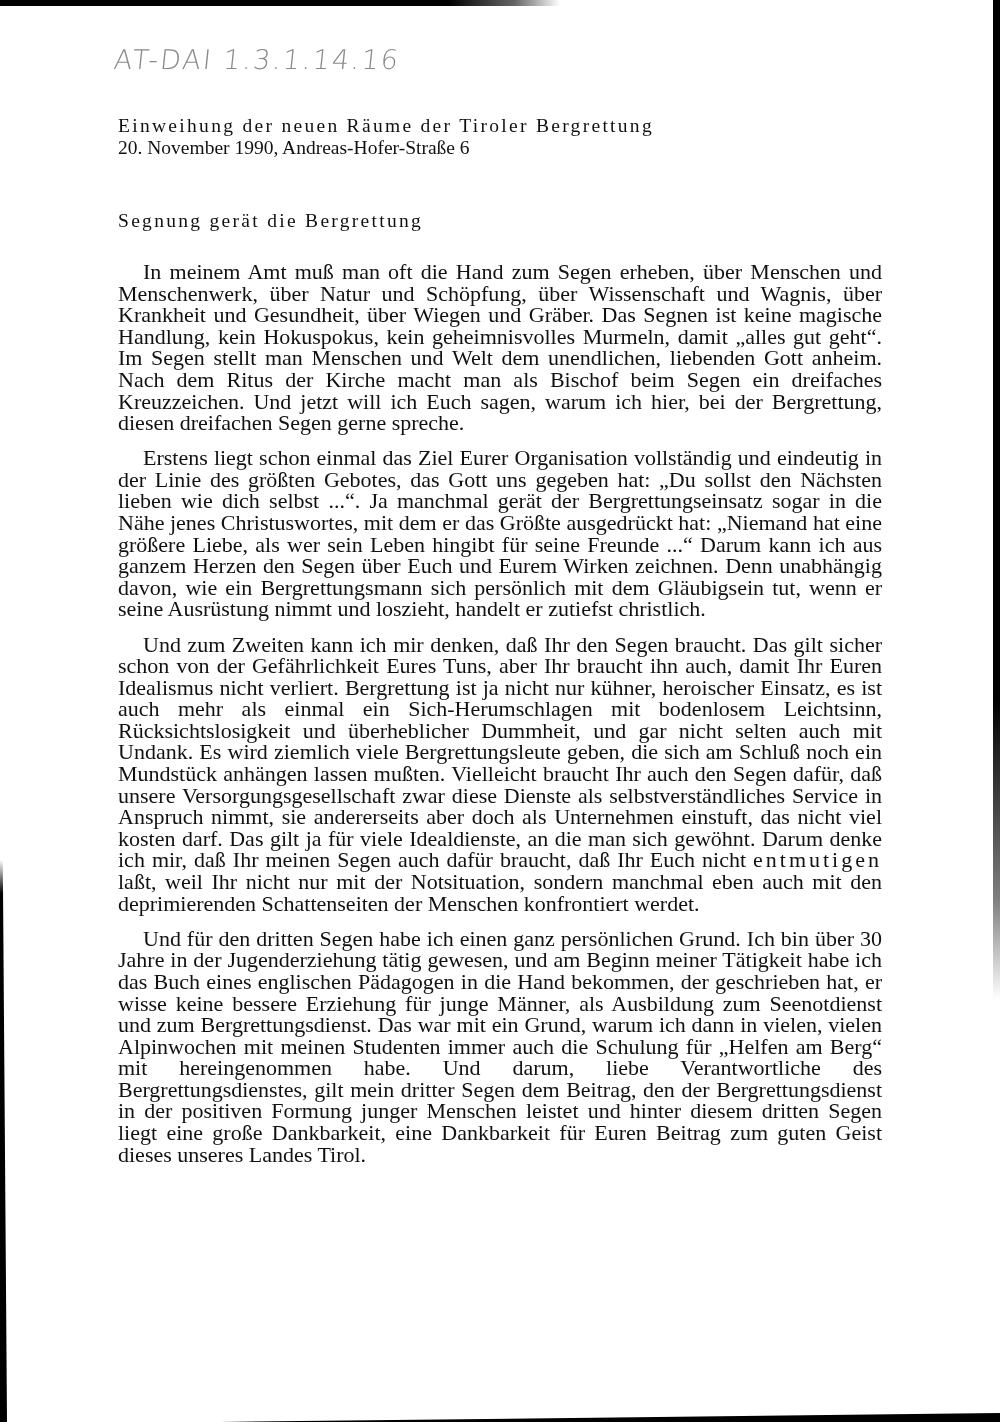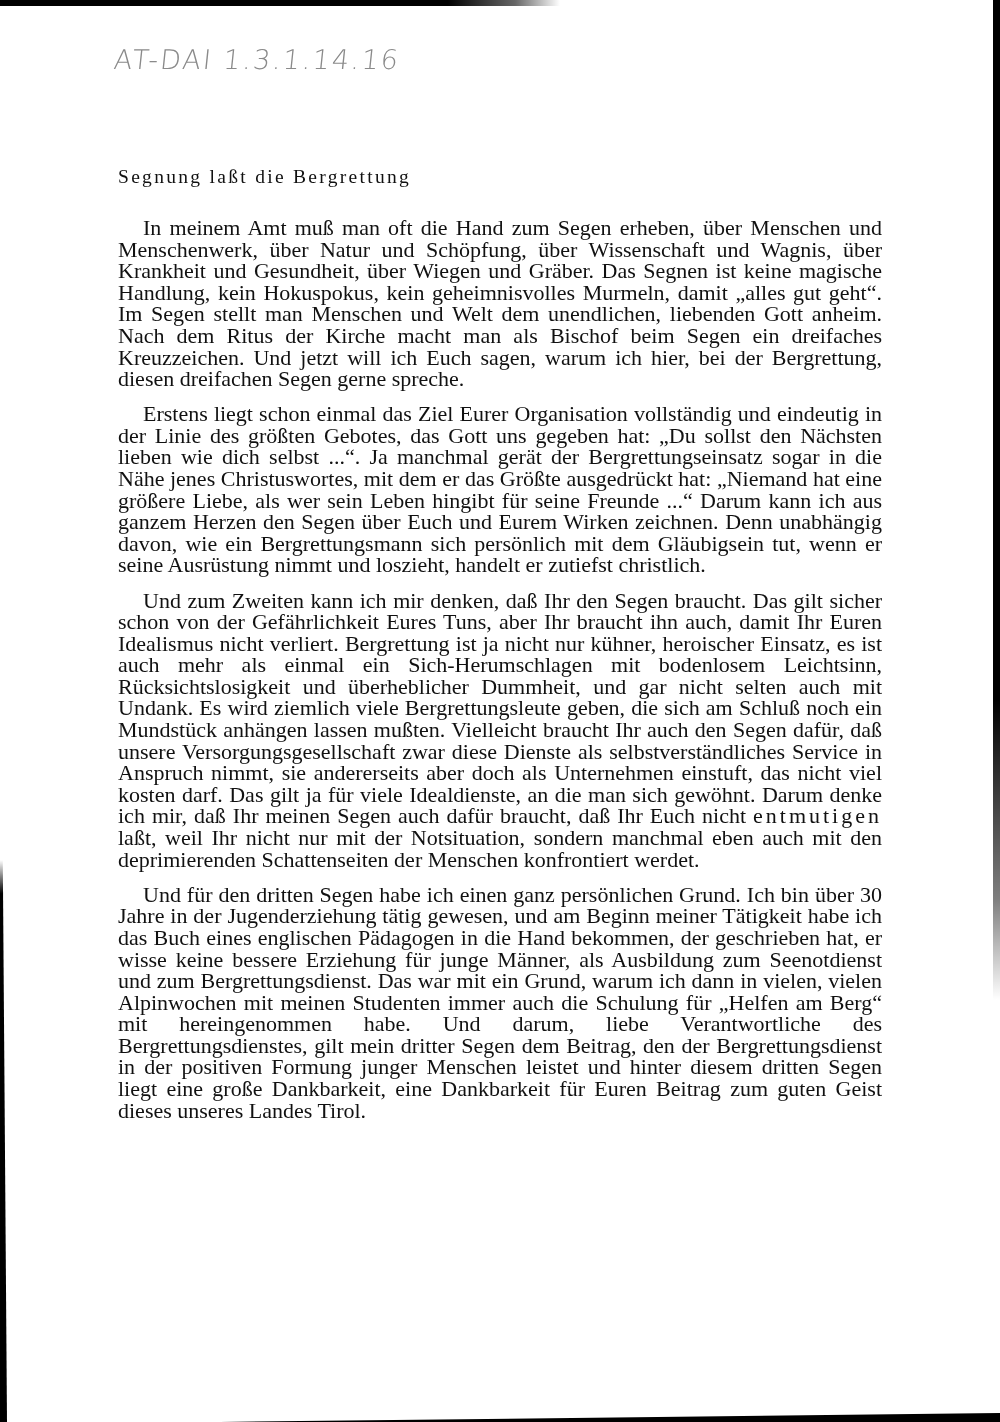--- a/index.html
+++ b/index.html
@@ -94,20 +94,22 @@
 <body>
 
 <div class="edge-top"></div>
 <div class="edge-right"></div>
 <div class="edge-left"></div>
 <div class="edge-bottom"></div>
 
 <div class="archive-mark">AT-DAI 1.3.1.14.16</div>
 
 <div class="page">
+  <h1 class="title">Einweihung der neuen Räume der Tiroler Bergrettung</h1>
+  <p class="subtitle">20. November 1990, Andreas-Hofer-Straße 6</p>
 
-  <h2 class="section-title">Segnung laßt die Bergrettung</h2>
+  <h2 class="section-title">Segnung gerät die Bergrettung</h2>
 
   <p class="para">In meinem Amt muß man oft die Hand zum Segen erheben, über Menschen und Menschenwerk, über Natur und Schöpfung, über Wissenschaft und Wagnis, über Krankheit und Gesundheit, über Wiegen und Gräber. Das Segnen ist keine magische Handlung, kein Hokuspokus, kein geheimnisvolles Murmeln, damit „alles gut geht“. Im Segen stellt man Menschen und Welt dem unendlichen, liebenden Gott anheim. Nach dem Ritus der Kirche macht man als Bischof beim Segen ein dreifaches Kreuzzeichen. Und jetzt will ich Euch sagen, warum ich hier, bei der Bergrettung, diesen dreifachen Segen gerne spreche.</p>
   <p class="para">Erstens liegt schon einmal das Ziel Eurer Organisation vollständig und eindeutig in der Linie des größten Gebotes, das Gott uns gegeben hat: „Du sollst den Nächsten lieben wie dich selbst ...“. Ja manchmal gerät der Bergrettungseinsatz sogar in die Nähe jenes Christuswortes, mit dem er das Größte ausgedrückt hat: „Niemand hat eine größere Liebe, als wer sein Leben hingibt für seine Freunde ...“ Darum kann ich aus ganzem Herzen den Segen über Euch und Eurem Wirken zeichnen. Denn unabhängig davon, wie ein Bergrettungsmann sich persönlich mit dem Gläubigsein tut, wenn er seine Ausrüstung nimmt und loszieht, handelt er zutiefst christlich.</p>
   <p class="para"><span>Und zum Zweiten kann ich mir denken, daß Ihr den Segen braucht. Das gilt sicher schon von der Gefährlichkeit Eures Tuns, aber Ihr braucht ihn auch, damit Ihr Euren Idealismus nicht verliert. Bergrettung ist ja nicht nur kühner, heroischer Einsatz, es ist auch mehr als einmal ein Sich-Herumschlagen mit bodenlosem Leichtsinn, Rücksichtslosigkeit und überheblicher Dummheit, und gar nicht selten auch mit Undank. Es wird ziemlich viele Bergrettungsleute geben, die sich am Schluß noch ein Mundstück anhängen lassen mußten. Vielleicht braucht Ihr auch den Segen dafür, daß unsere Versorgungsgesellschaft zwar diese Dienste als selbstverständliches Service in Anspruch nimmt, sie andererseits aber doch als Unternehmen einstuft, das nicht viel kosten darf. Das gilt ja für viele Idealdienste, an die man sich gewöhnt. Darum denke ich mir, daß Ihr meinen Segen auch dafür braucht, daß Ihr Euch nicht </span><span class="spaced">entmutigen</span><span> laßt, weil Ihr nicht nur mit der Notsituation, sondern manchmal eben auch mit den deprimierenden Schattenseiten der Menschen konfrontiert werdet.</span></p>
   <p class="para">Und für den dritten Segen habe ich einen ganz persönlichen Grund. Ich bin über 30 Jahre in der Jugenderziehung tätig gewesen, und am Beginn meiner Tätigkeit habe ich das Buch eines englischen Pädagogen in die Hand bekommen, der geschrieben hat, er wisse keine bessere Erziehung für junge Männer, als Ausbildung zum Seenotdienst und zum Bergrettungsdienst. Das war mit ein Grund, warum ich dann in vielen, vielen Alpinwochen mit meinen Studenten immer auch die Schulung für „Helfen am Berg“ mit hereingenommen habe. Und darum, liebe Verantwortliche des Bergrettungsdienstes, gilt mein dritter Segen dem Beitrag, den der Bergrettungsdienst in der positiven Formung junger Menschen leistet und hinter diesem dritten Segen liegt eine große Dankbarkeit, eine Dankbarkeit für Euren Beitrag zum guten Geist dieses unseres Landes Tirol.</p>
 </div>
 
 </body></html>

